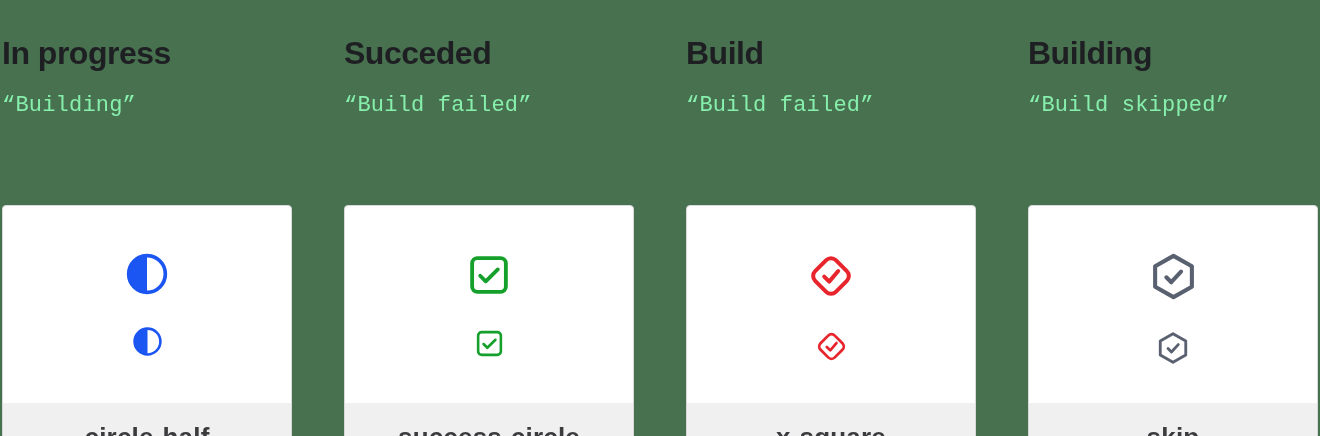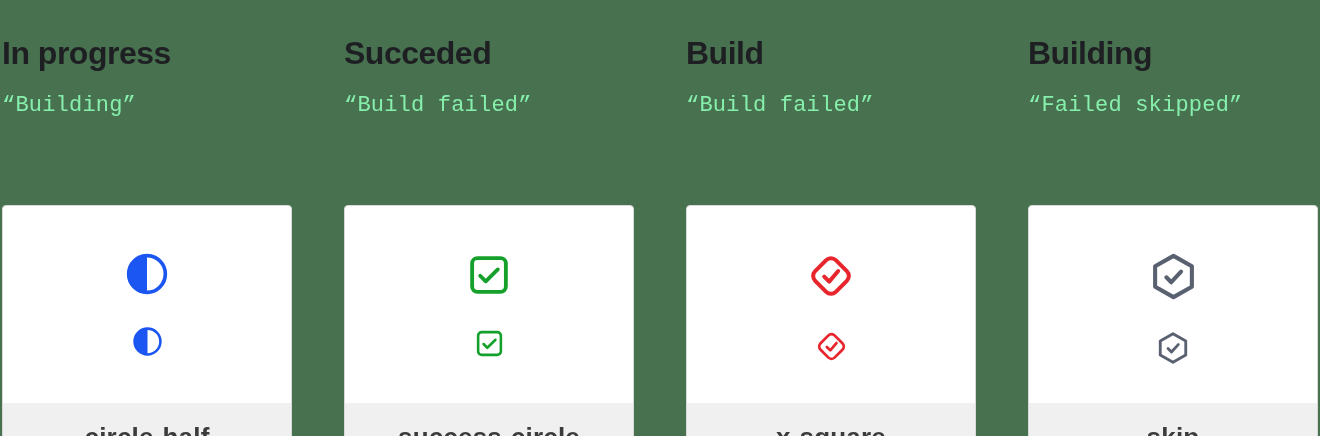--- a/index.html
+++ b/index.html
@@ -137,21 +137,21 @@
       </div>
       <div class="card-footer">
         <span class="icon-label">x-square</span>
       </div>
     </div>
   </div>
 
   <div class="column">
     <div class="header">
       <h2 class="title">Building</h2>
-      <p class="quote">“Failed skipped”</p>
+      <p class="quote">“Build skipped”</p>
     </div>
     <div class="card">
       <div class="card-body">
         <svg width="49" height="49" viewBox="0 0 24 24" color="#596170">
           <path d="M12 1.9 L 21 7 L 21 17 L 12 22.1 L 3 17 L 3 7 Z" fill="none" stroke="currentColor" stroke-width="2" stroke-linejoin="round"></path>
           <path d="M8.5 12.4 L 10.9 14.8 L 15.7 9.6" fill="none" stroke="currentColor" stroke-width="2" stroke-linecap="round" stroke-linejoin="round"></path>
         </svg>
         <svg width="34" height="34" viewBox="0 0 24 24" color="#596170">
           <path d="M12 1.9 L 21 7 L 21 17 L 12 22.1 L 3 17 L 3 7 Z" fill="none" stroke="currentColor" stroke-width="2" stroke-linejoin="round"></path>
           <path d="M8.5 12.4 L 10.9 14.8 L 15.7 9.6" fill="none" stroke="currentColor" stroke-width="2" stroke-linecap="round" stroke-linejoin="round"></path>

